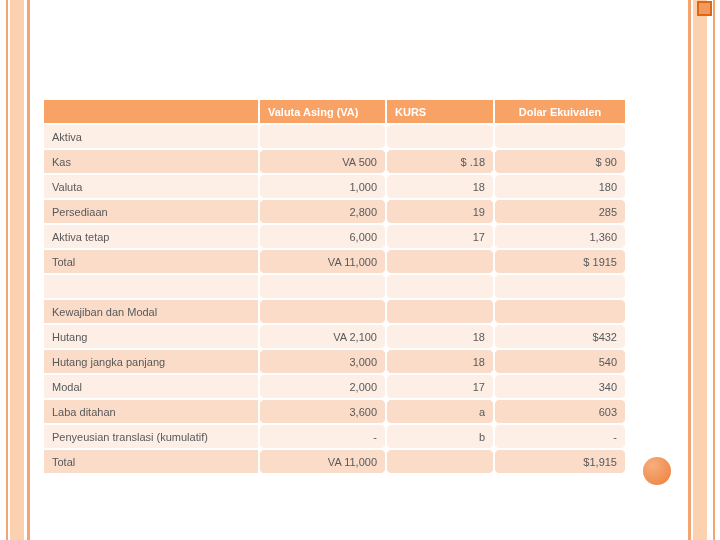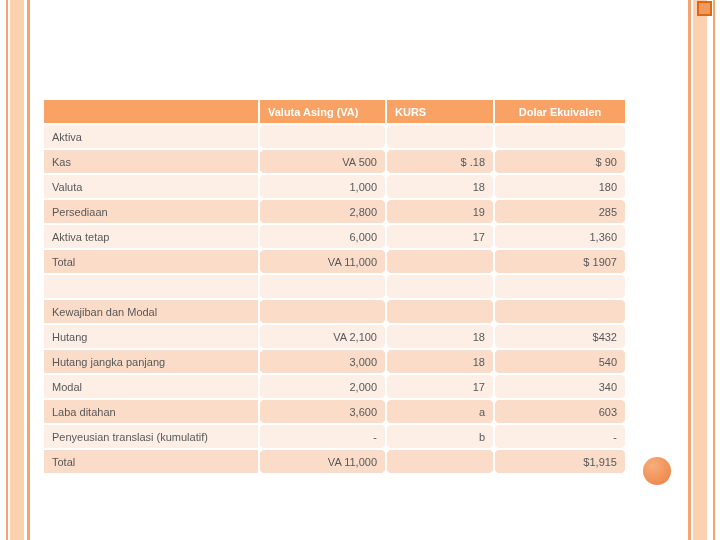--- a/index.html
+++ b/index.html
@@ -124,21 +124,21 @@
       <tr class="band-b">
         <td class="cell-label">Aktiva tetap</td>
         <td class="cell-value">6,000</td>
         <td class="cell-value">17</td>
         <td class="cell-value">1,360</td>
       </tr>
       <tr class="band-a">
         <td class="cell-label">Total</td>
         <td class="cell-value">VA 11,000</td>
         <td class="cell-value"></td>
-        <td class="cell-value">$ 1907</td>
+        <td class="cell-value">$ 1915</td>
       </tr>
       <tr class="band-b">
         <td class="cell-label"></td>
         <td class="cell-value"></td>
         <td class="cell-value"></td>
         <td class="cell-value"></td>
       </tr>
       <tr class="band-a">
         <td class="cell-label">Kewajiban dan Modal</td>
         <td class="cell-value"></td>

